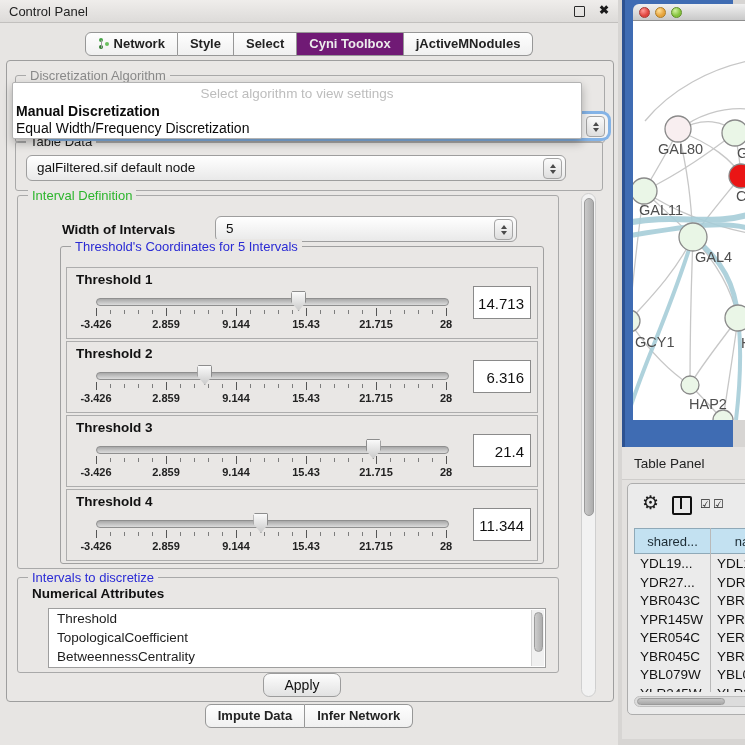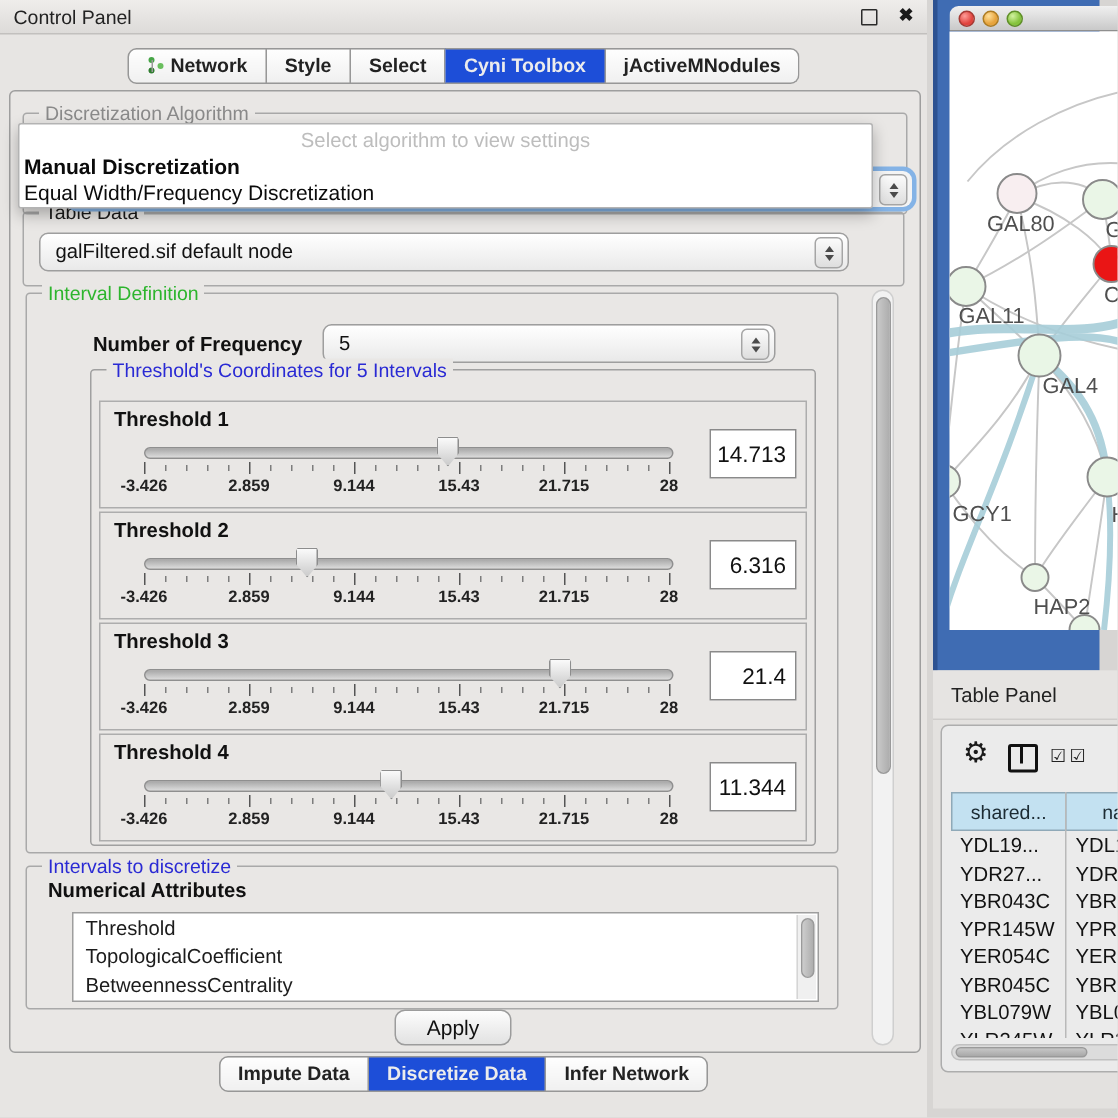--- a/index.html
+++ b/index.html
@@ -13,21 +13,21 @@
   #cp-title{position:absolute;left:9px;top:4px;font-size:13px;color:#222;}
   #float-icon{position:absolute;right:33px;top:6px;width:9px;height:9px;border:1.6px solid #2a2a2a;border-radius:1px;}
   #close-icon{position:absolute;right:9px;top:3px;font-size:12px;font-weight:bold;color:#1a1a1a;cursor:default;}
 
   .tabrow{position:absolute;left:0;width:618px;display:flex;justify-content:center;}
   .tab{height:22px;line-height:22px;padding:0 12px;font-size:13px;font-weight:600;color:#222;
     background:linear-gradient(#fefefe,#f0f0f0);border:1px solid #979797;border-left:none;
     display:flex;align-items:center;gap:5px;}
   .tab:first-child{border-left:1px solid #979797;border-radius:6px 0 0 6px;}
   .tab:last-child{border-radius:0 6px 6px 0;}
-  .tab.active{background:#1d4ed8;color:#ececec;justify-content:flex-end;}
+  .tab.active{background:#701a75;color:#ececec;justify-content:flex-end;}
   .net-icon{position:relative;width:11px;height:12px;display:inline-block;}
   .net-icon::before{content:"";position:absolute;left:1px;top:0;width:4px;height:4px;border-radius:50%;
     background:#46a546;box-shadow:0 7px 0 #2f7d2f,6px 4px 0 #6abf5e;}
   .net-icon::after{content:"";position:absolute;left:3px;top:2px;width:1px;height:8px;background:#9a9a9a;}
 
   #cp-content{position:absolute;left:6px;top:60px;width:606px;height:640px;background:#e9e7e5;
     border:1px solid #9e9e9e;border-radius:4px;}
 
   
   .group{position:absolute;border:1px solid #a9a9a9;border-radius:3px;}
@@ -167,21 +167,21 @@
           <span class="cval">galFiltered.sif default node</span>
           <span class="stepper">
               <span class="tri-up"></span>
               <span class="tri-down"></span>
             </span>
         </div>
       </div>
 
       <div class="group" style="left:10px;top:134px;width:540px;height:372px;">
         <span class="gtitle green">Interval Definition</span>
-        <span style="position:absolute;left:44px;top:26px;font-size:13.5px;font-weight:bold;color:#111;">Number of Frequency</span>
+        <span style="position:absolute;left:44px;top:26px;font-size:13.5px;font-weight:bold;color:#111;">Width of Intervals</span>
         <div class="combo" style="left:197px;top:20px;width:300px;">
           <span class="cval">5</span>
           <span class="stepper">
               <span class="tri-up"></span>
               <span class="tri-down"></span>
             </span>
         </div>
         <div class="group" style="left:42px;top:50px;width:482px;height:316px;border-color:#a0a0a0;">
           <span class="gtitle blue">Threshold's Coordinates for 5 Intervals</span>
           <div id="threshold-rows">
@@ -382,23 +382,20 @@
       <div id="popup-hint">Select algorithm to view settings</div>
       <div id="popup-options">
           <div class="popup-opt selected" style="top: 20px;">Manual Discretization</div>
           <div class="popup-opt" style="top: 37px;">Equal Width/Frequency Discretization</div>
         </div>
     </div>
 
     <div class="tabrow" style="top:704px;" id="bottom-tabs">
         <div class="tab">
           <span>Impute Data</span>
-        </div>
-        <div class="tab active">
-          <span>Discretize Data</span>
         </div>
         <div class="tab">
           <span>Infer Network</span>
         </div>
       </div>
   </div>
 
   <div id="net-frame">
     <div id="net-window">
       <div id="net-titlebar">

